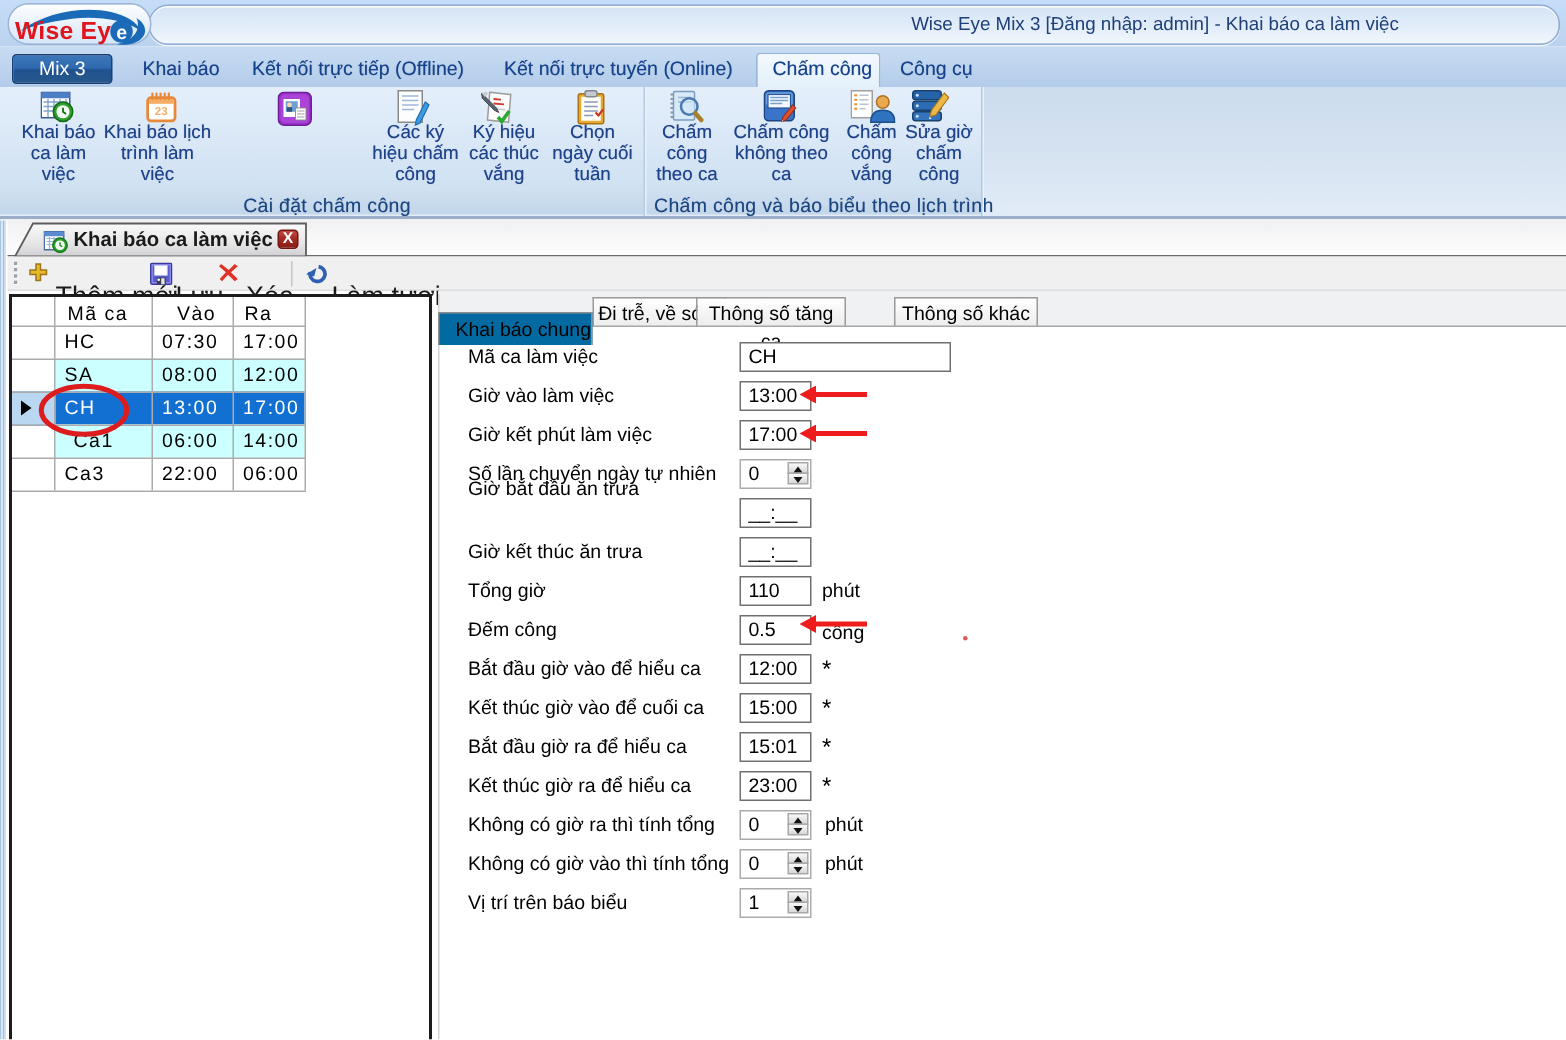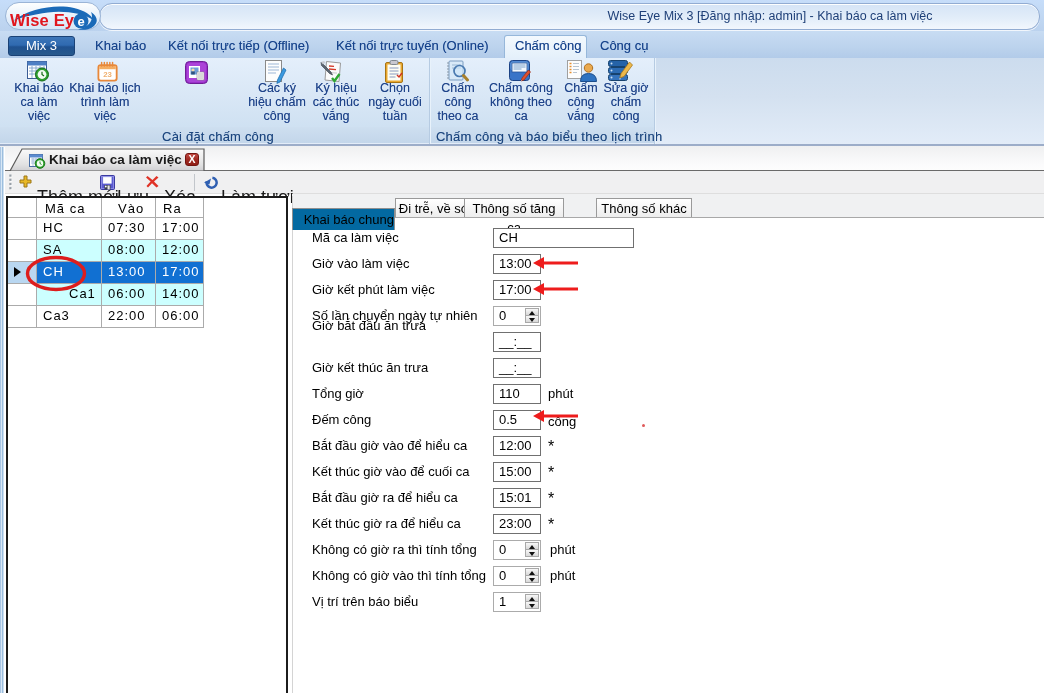--- a/index.html
+++ b/index.html
@@ -199,21 +199,21 @@
 
   <div class="abs cell" style="left:28px;top:19px;padding-left:7px">HC</div>
   <div class="abs cell" style="left:93px;top:19px;padding-left:7px">07:30</div>
   <div class="abs cell" style="left:147px;top:19px;padding-left:7px">17:00</div>
   <div class="abs cell" style="left:28px;top:41px;padding-left:7px">SA</div>
   <div class="abs cell" style="left:93px;top:41px;padding-left:7px">08:00</div>
   <div class="abs cell" style="left:147px;top:41px;padding-left:7px">12:00</div>
   <div class="abs cell" style="left:28px;top:63px;padding-left:7px;color:#fff">CH</div>
   <div class="abs cell" style="left:93px;top:63px;padding-left:7px;color:#fff">13:00</div>
   <div class="abs cell" style="left:147px;top:63px;padding-left:7px;color:#fff">17:00</div>
-  <div class="abs cell" style="left:40px;top:85px;padding-left:21px">Ca1</div>
+  <div class="abs cell" style="left:20px;top:85px;padding-left:21px">Ca1</div>
   <div class="abs cell" style="left:93px;top:85px;padding-left:7px">06:00</div>
   <div class="abs cell" style="left:147px;top:85px;padding-left:7px">14:00</div>
   <div class="abs cell" style="left:28px;top:107px;padding-left:7px">Ca3</div>
   <div class="abs cell" style="left:93px;top:107px;padding-left:7px">22:00</div>
   <div class="abs cell" style="left:147px;top:107px;padding-left:7px">06:00</div>
 
   <div class="abs gridline-h" style="top:19px"></div>
   <div class="abs gridline-h" style="top:41px"></div>
   <div class="abs gridline-h" style="top:63px"></div>
   <div class="abs gridline-h" style="top:85px"></div>

